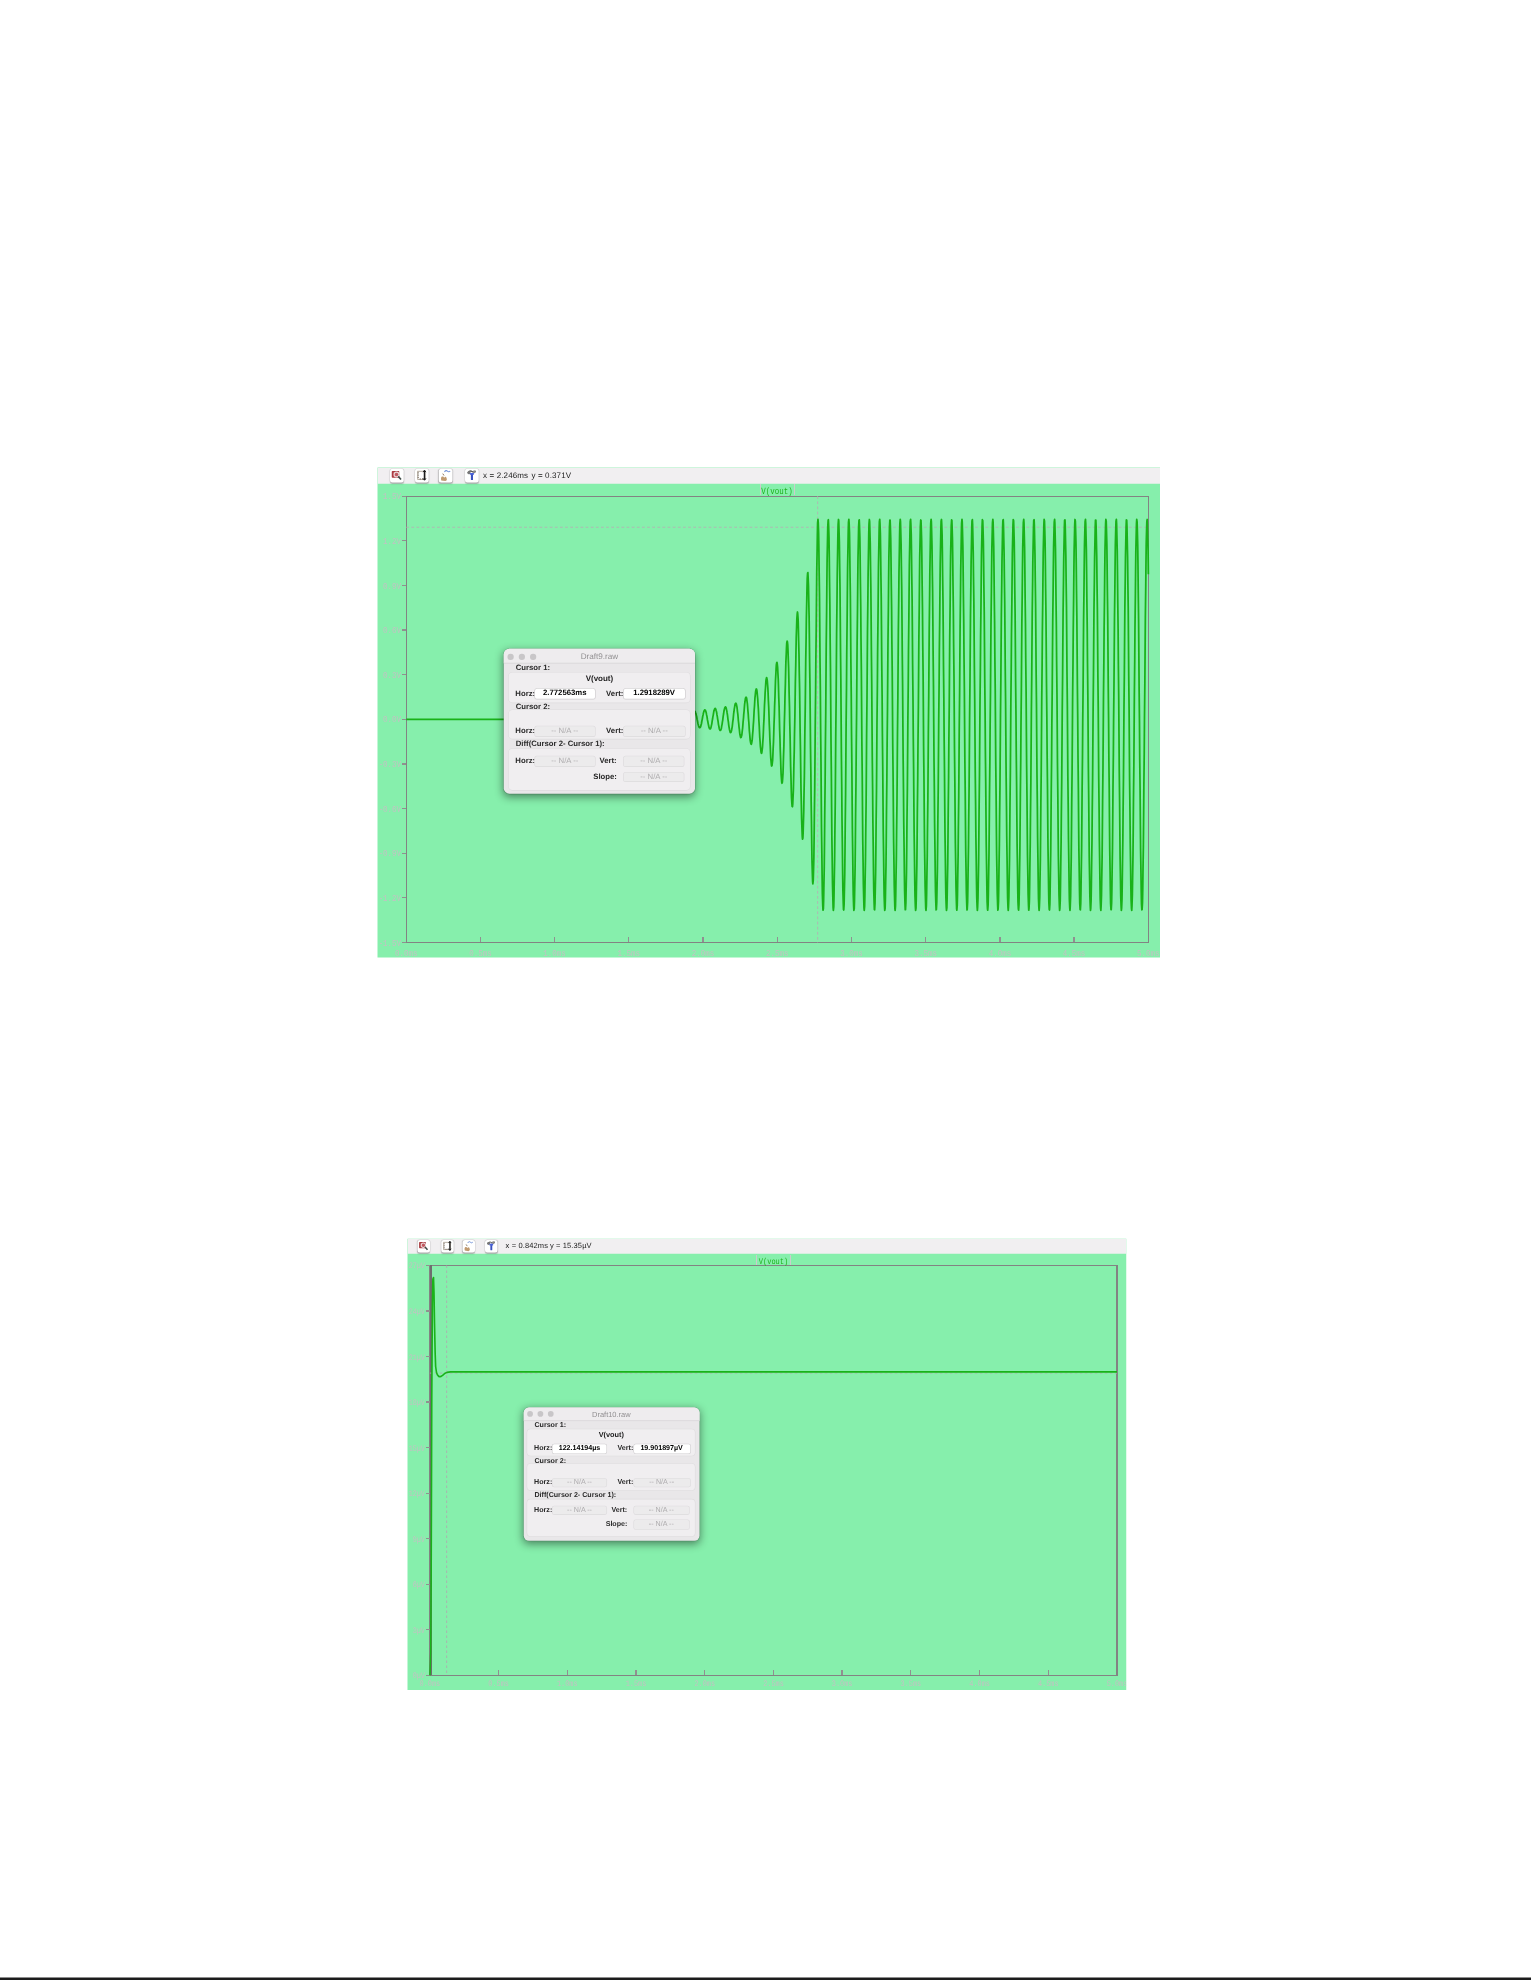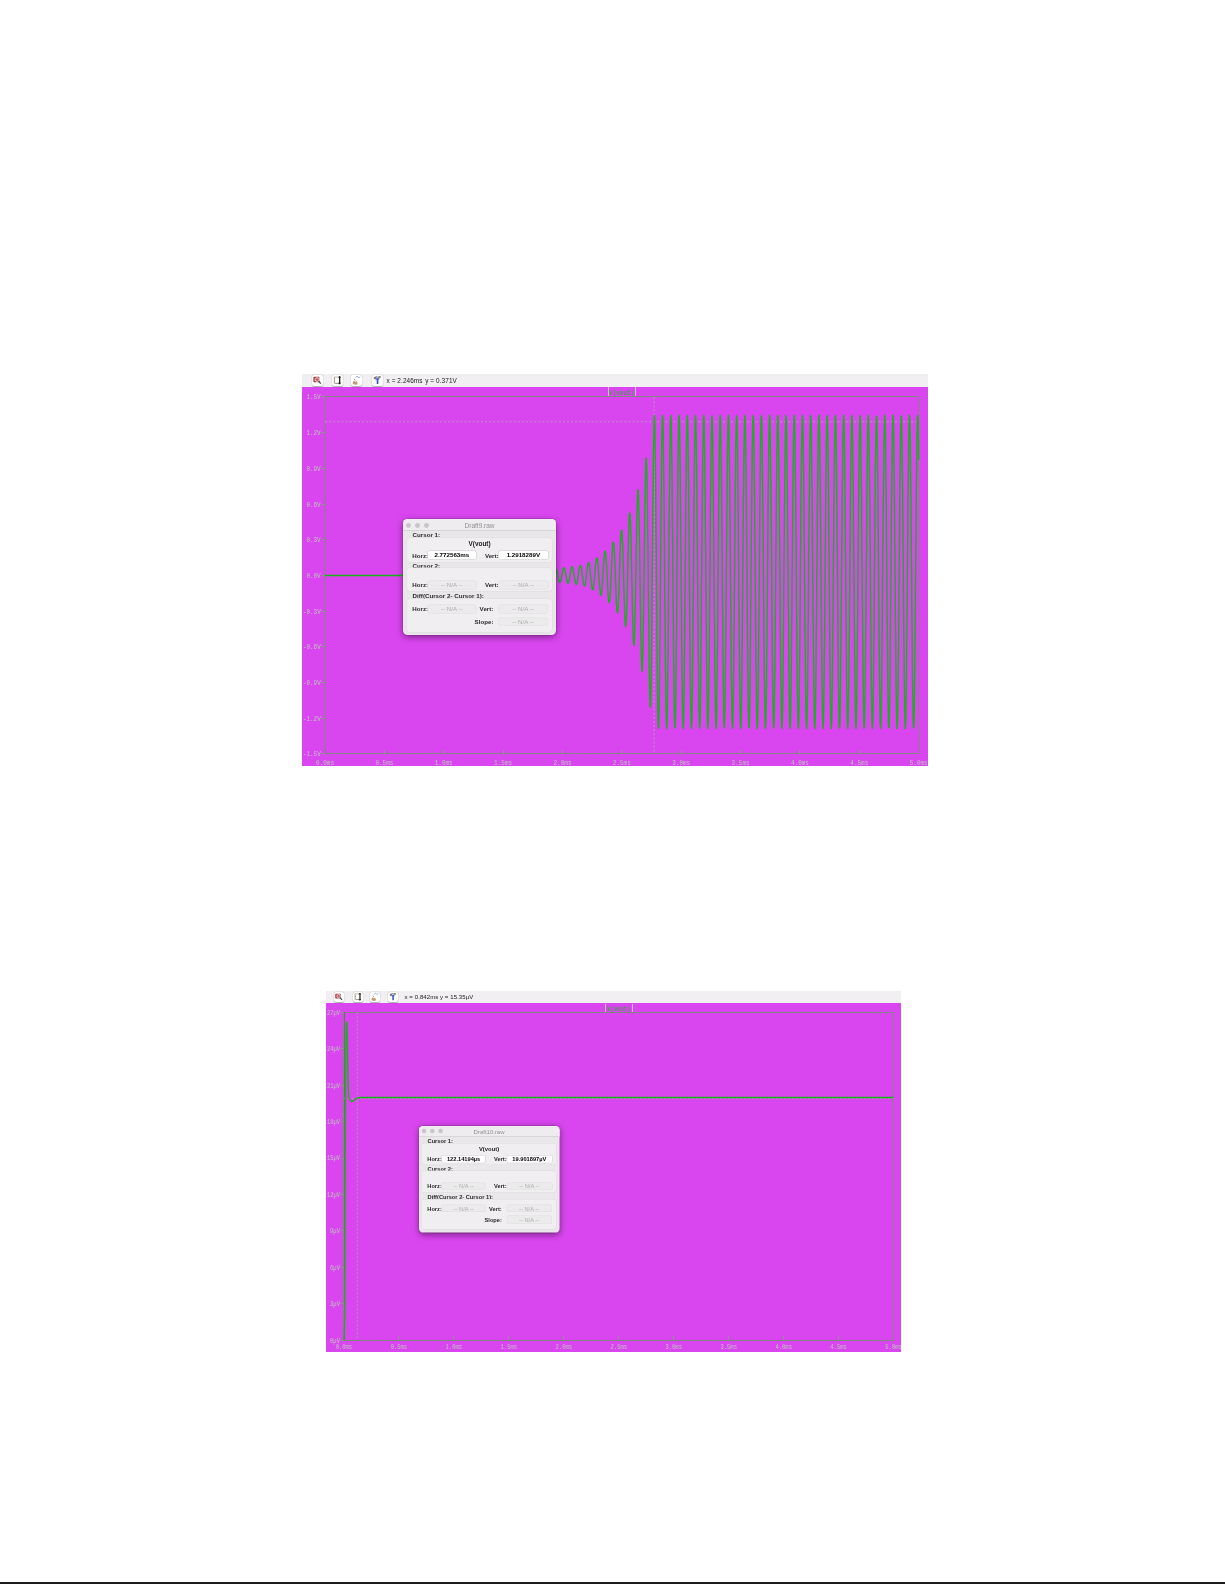--- a/index.html
+++ b/index.html
@@ -1,17 +1,17 @@
 <!DOCTYPE html>
 <html><head><meta charset="utf-8">
 <style>
 * { margin:0; padding:0; box-sizing:border-box; }
 body { width:1225px; height:1585px; background:#ffffff; position:relative;
        font-family:"Liberation Sans", sans-serif; overflow:hidden; }
-.win { position:absolute; background:#d946ef; overflow:hidden; }
+.win { position:absolute; background:#86efac; overflow:hidden; }
 .tbar { position:absolute; left:0; top:0; width:100%; background:#f1eff1; }
 .tbtn { position:absolute; background:#fff; border-radius:2px; box-shadow:0 0.5px 1px rgba(0,0,0,0.25), 0 0 0 0.5px rgba(0,0,0,0.06); }
 .tbtn svg { display:block; }
 .ttext { position:absolute; font-size:6.4px; color:#1a1a1a; letter-spacing:0.1px; }
 .dlg { position:absolute; width:152.5px; height:115.8px; background:#e9e7e9; border-radius:4.5px;
        transform-origin:0 0; box-shadow:0 2px 7px rgba(0,0,0,0.45), 0 0 0 0.5px rgba(0,0,0,0.15); }
 .dtitle { position:absolute; left:0; top:0; width:100%; height:11.9px; background:#eeecee;
           border-bottom:0.5px solid #d7d5d7; border-radius:4.5px 4.5px 0 0; }
 .tl { position:absolute; top:3.3px; width:4.9px; height:4.9px; border-radius:50%; background:#c8c6c8; }
 .dtext { position:absolute; width:100%; text-align:center; top:2.8px; font-size:6.5px; color:#929092; }

